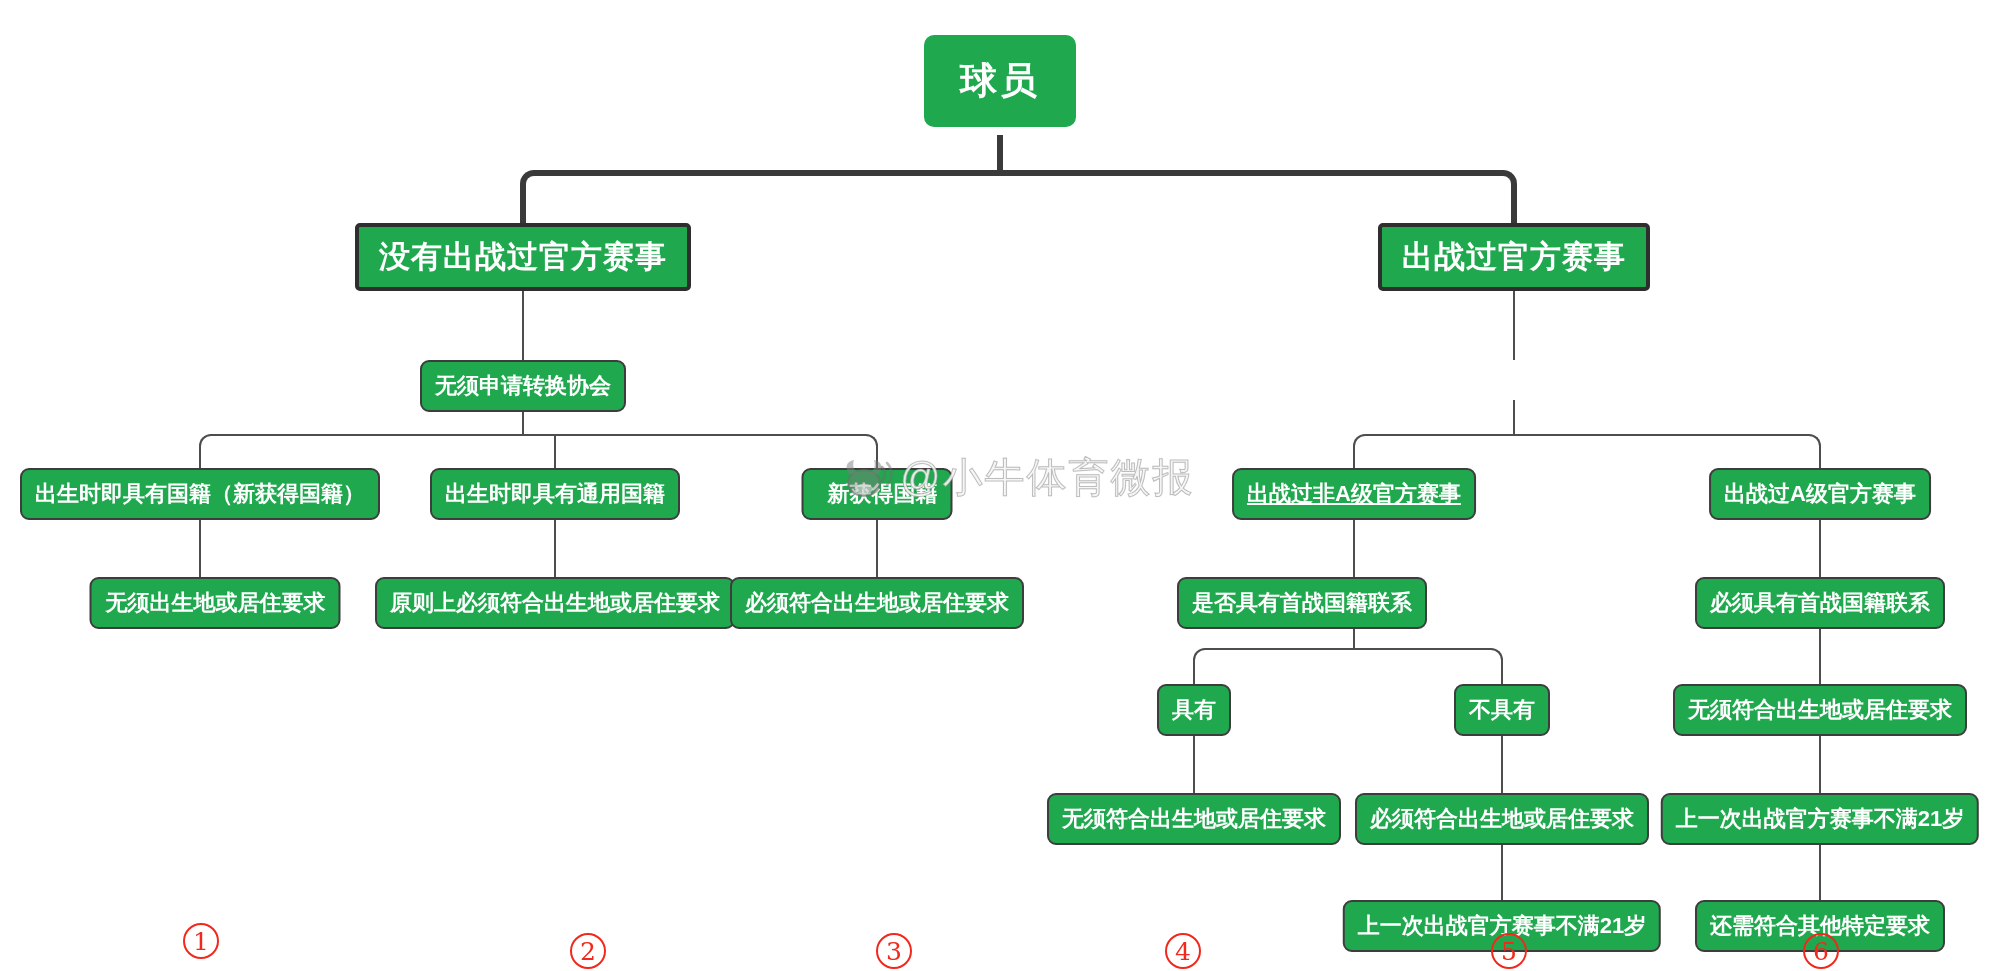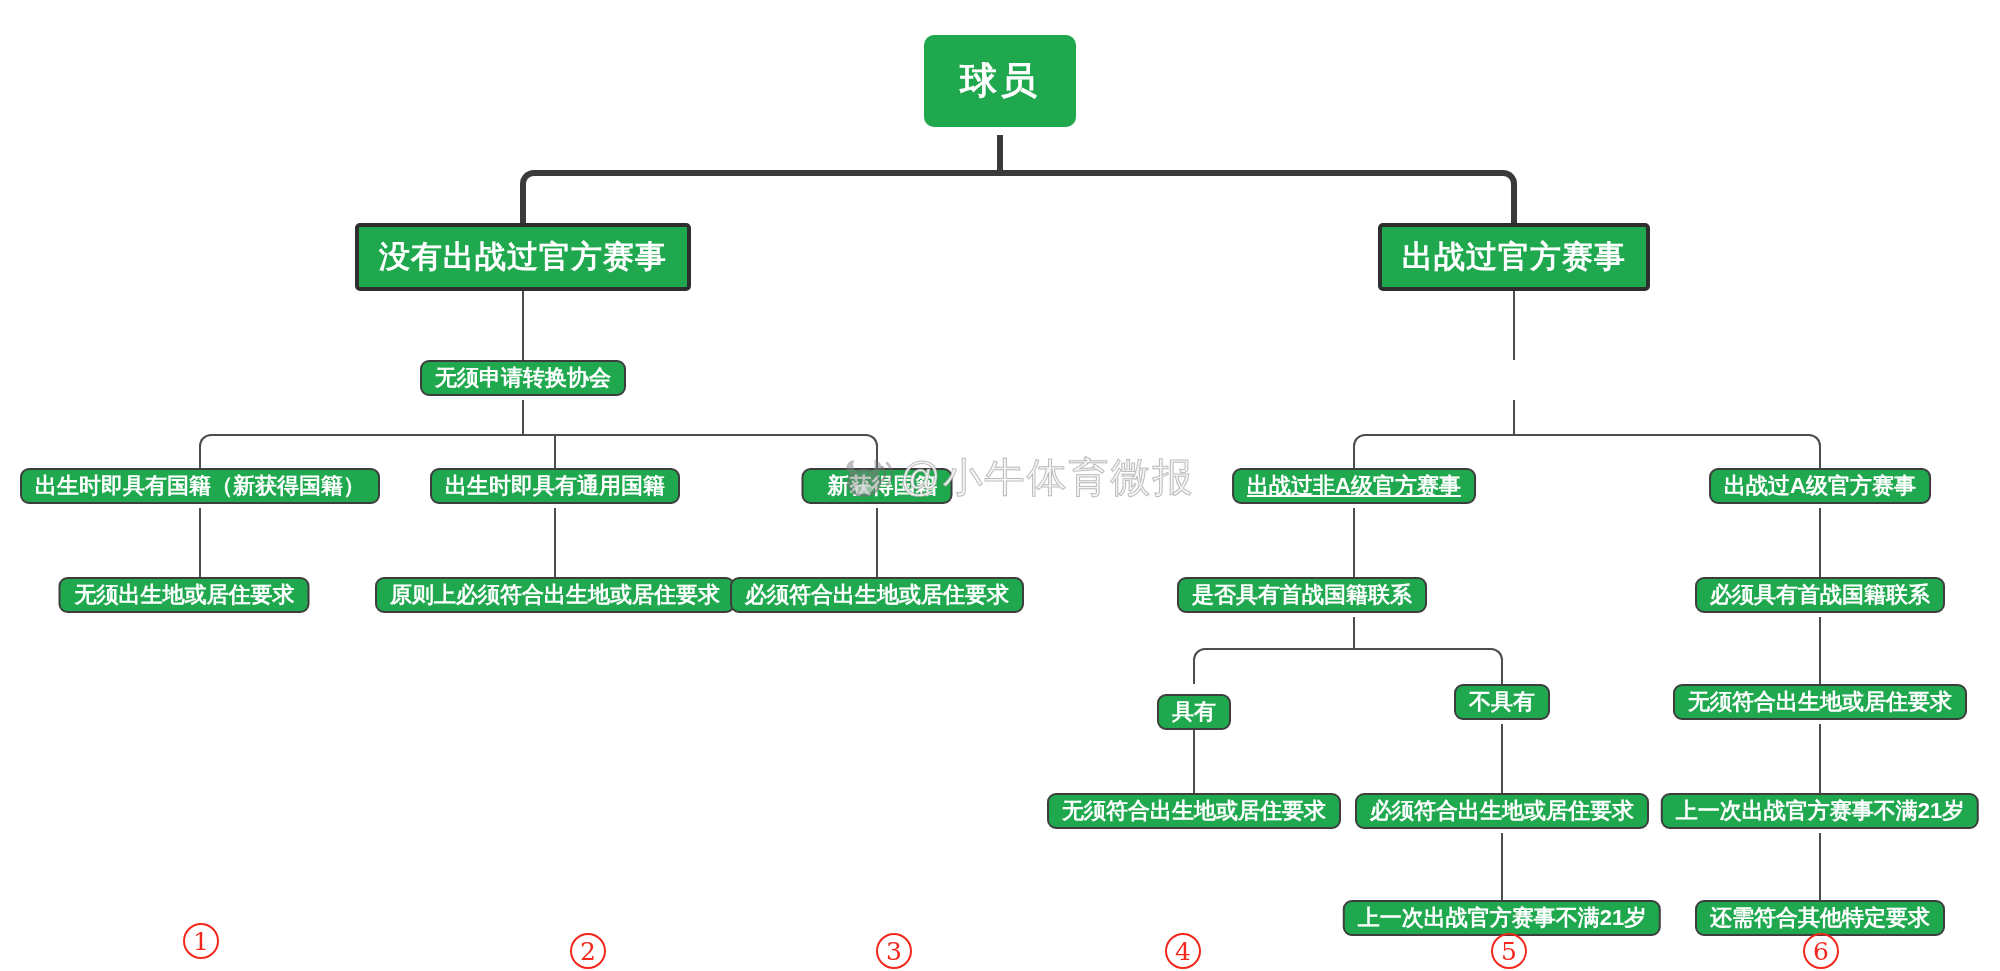--- a/index.html
+++ b/index.html
@@ -6,21 +6,21 @@
   #canvas{
     position:relative;width:2000px;height:971px;background:#ffffff;overflow:hidden;
     font-family:"Liberation Sans","DejaVu Sans",sans-serif;
   }
   .node{
     position:absolute;transform:translateX(-50%);
     background:#1fa84e;color:#ffffff;font-weight:700;white-space:nowrap;
     display:flex;align-items:center;justify-content:center;box-sizing:border-box;
     z-index:2;
   }
-  .node.small{height:36px;font-size:22px;padding:0 13px;border:2px solid #3d3d3d;border-radius:9px;}
+  .node.small{height:52px;font-size:22px;padding:0 13px;border:2px solid #3d3d3d;border-radius:9px;}
   .node.big{height:68px;font-size:31px;padding:8px 20px;border:4px solid #2e2e2e;border-radius:5px;letter-spacing:1px;}
   .node.root{height:92px;font-size:37px;padding:0 36px;border:none;border-radius:10px;letter-spacing:3px;}
   .vline{position:absolute;background:#4d4d4d;z-index:1;}
   .vline.thick{background:#3a3a3a;}
   .bracket{
     position:absolute;border:2px solid #4d4d4d;border-bottom:none;
     border-radius:12px 12px 0 0;box-sizing:border-box;z-index:1;background:transparent;
   }
   .bracket.thick{border-width:6px 6px 0 6px;border-color:#3a3a3a;border-radius:14px 14px 0 0;}
   .num{
@@ -58,26 +58,26 @@
   </div>
 <div class="node root" style="left: 1000px; top: 35px;">球员</div>
     <div class="node big" style="left: 523px; top: 223px;">没有出战过官方赛事</div>
     <div class="node big" style="left: 1514px; top: 223px;">出战过官方赛事</div>
     <div class="node small" style="left: 523px; top: 360px;">无须申请转换协会</div>
     <div class="node small" style="left: 200px; top: 468px;">出生时即具有国籍（新获得国籍）</div>
     <div class="node small" style="left: 555px; top: 468px;">出生时即具有通用国籍</div>
     <div class="node small" style="left: 877px; top: 468px; padding-left: 24px;">新获得国籍</div>
     <div class="node small" style="left: 1354px; top: 468px; text-decoration: underline;">出战过非A级官方赛事</div>
     <div class="node small" style="left: 1820px; top: 468px;">出战过A级官方赛事</div>
-    <div class="node small" style="left: 184px; top: 577px; padding-left: 14px;">无须出生地或居住要求</div>
+    <div class="node small" style="left: 215px; top: 577px; padding-left: 14px;">无须出生地或居住要求</div>
     <div class="node small" style="left: 555px; top: 577px;">原则上必须符合出生地或居住要求</div>
     <div class="node small" style="left: 877px; top: 577px;">必须符合出生地或居住要求</div>
     <div class="node small" style="left: 1302px; top: 577px;">是否具有首战国籍联系</div>
     <div class="node small" style="left: 1820px; top: 577px;">必须具有首战国籍联系</div>
-    <div class="node small" style="left: 1194px; top: 684px; margin-top: 10px;">具有</div>
+    <div class="node small" style="left: 1194px; top: 684px;">具有</div>
     <div class="node small" style="left: 1502px; top: 684px;">不具有</div>
     <div class="node small" style="left: 1820px; top: 684px;">无须符合出生地或居住要求</div>
     <div class="node small" style="left: 1194px; top: 793px;">无须符合出生地或居住要求</div>
     <div class="node small" style="left: 1502px; top: 793px;">必须符合出生地或居住要求</div>
     <div class="node small" style="left: 1820px; top: 793px;">上一次出战官方赛事不满21岁</div>
     <div class="node small" style="left: 1502px; top: 900px;">上一次出战官方赛事不满21岁</div>
     <div class="node small" style="left: 1820px; top: 900px;">还需符合其他特定要求</div>
     <div class="vline thick" style="left: 997px; top: 135px; width: 6px; height: 37px;"></div>
     <div class="vline" style="left: 522px; top: 291px; width: 2px; height: 69px;"></div>
     <div class="vline" style="left: 1513px; top: 291px; width: 2px; height: 69px;"></div>

